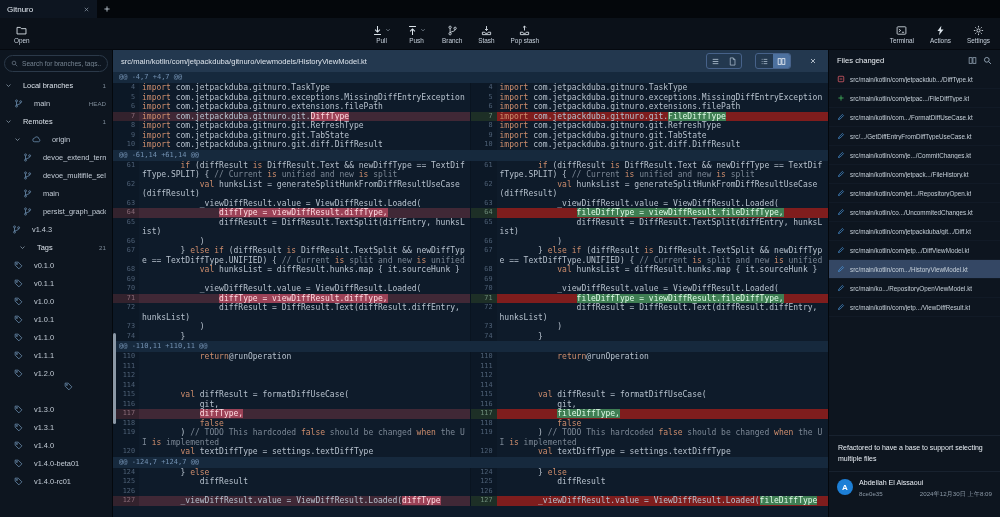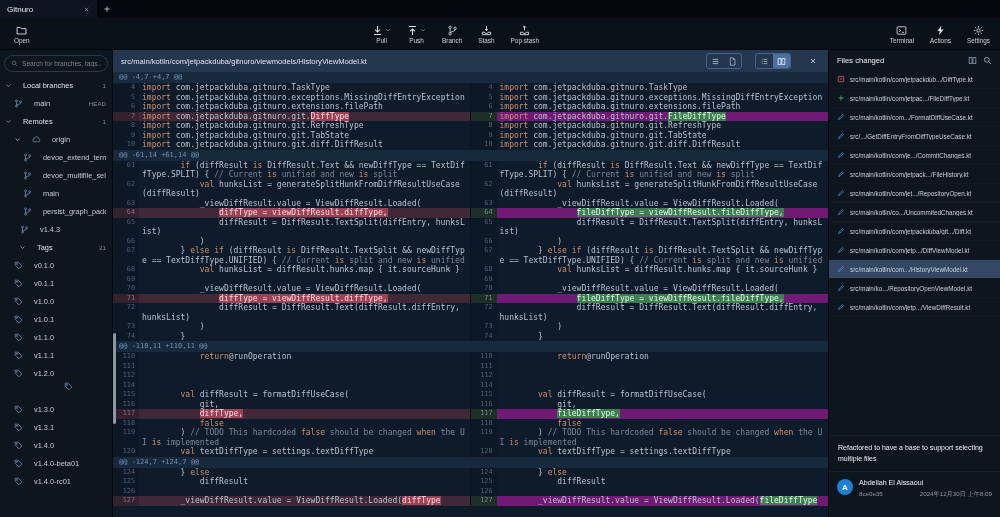--- a/index.html
+++ b/index.html
@@ -55,21 +55,21 @@
 .diffbody{position:relative;flex:1;overflow:hidden;font-family:"DejaVu Sans Mono",monospace}
 .hunk-header{height:11px;line-height:11px;background:#16293d;color:#7391b2;font-size:7px;padding-left:6px;white-space:nowrap;overflow:hidden}
 .difftable{display:table;width:100%;table-layout:fixed;border-collapse:collapse}
 .drow{display:table-row}
 .dcell{display:table-cell;vertical-align:top;font-size:8px;line-height:9.5px}
 .dnum{width:26px;text-align:right;padding-right:4px;color:#4e6076;background:#0c1826;font-size:6.8px}
 .dnum-r{border-left:1px solid #091420}
 .dcode{white-space:pre-wrap;word-break:break-all;padding:0 2px 0 3px;color:#b6c1cd}
 .dcode.k-del{background:#402836}
 .dnum.k-del{background:#33222d;color:#8a6b78}
-.dcode.k-add{background:#701a75}
+.dcode.k-add{background:#7f1d1d}
 .dnum.k-add{background:#1d2f26;color:#6f8d7b}
 .kw{color:#cf8e6d}
 .cmt{color:#7b8795}
 .cmt .kw{color:#cf8e6d}
 .k-del .hl{background:#9c4257;color:#ffdbe1}
 .k-add .hl{background:#3f7e53;color:#defae6}
 .vscroll{position:absolute;left:0;top:261px;width:3px;height:91px;background:#8b98a6;border-radius:2px}
 
 
 .filespanel{background:#0d151f;border-left:1px solid #04080d;display:flex;flex-direction:column;overflow:hidden}
@@ -311,21 +311,21 @@
             <span class="icon tic">
               <svg viewBox="0 0 16 16" fill="none" stroke="currentColor" stroke-width="1.2">
                 <circle cx="4.5" cy="3.3" r="1.7"></circle>
                 <circle cx="4.5" cy="12.7" r="1.7"></circle>
                 <circle cx="11.8" cy="4.8" r="1.7"></circle>
                 <path d="M4.5 5v6M11.8 6.5c0 3.2-4.6 2.4-7.3 4.6"></path>
               </svg>
             </span>
             <span class="tree-label">persist_graph_paddin</span>
           </div>
-          <div class="tree-row" style="padding-left: 20px;">
+          <div class="tree-row" style="padding-left: 12px;">
             <span class="icon tic">
               <svg viewBox="0 0 16 16" fill="none" stroke="currentColor" stroke-width="1.2">
                 <circle cx="4.5" cy="3.3" r="1.7"></circle>
                 <circle cx="4.5" cy="12.7" r="1.7"></circle>
                 <circle cx="11.8" cy="4.8" r="1.7"></circle>
                 <path d="M4.5 5v6M11.8 6.5c0 3.2-4.6 2.4-7.3 4.6"></path>
               </svg>
             </span>
             <span class="tree-label">v1.4.3</span>
           </div>

